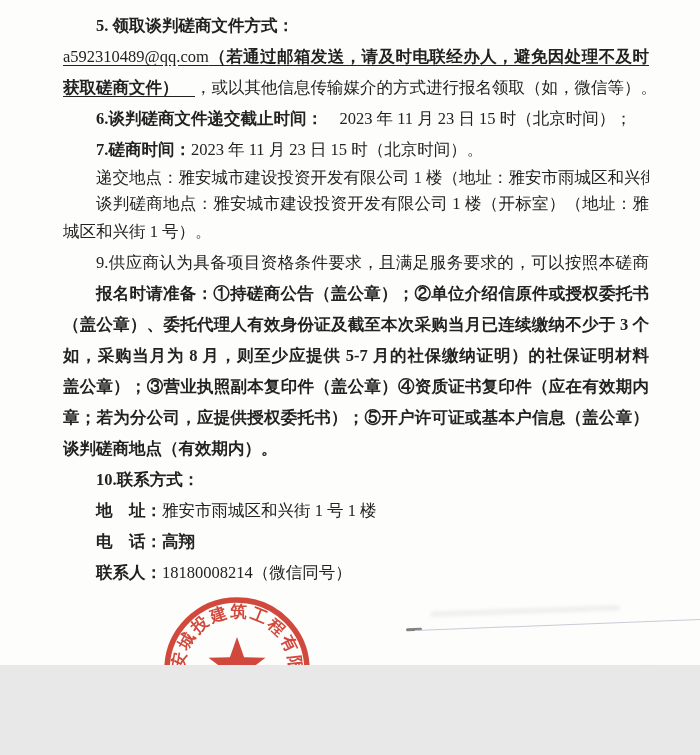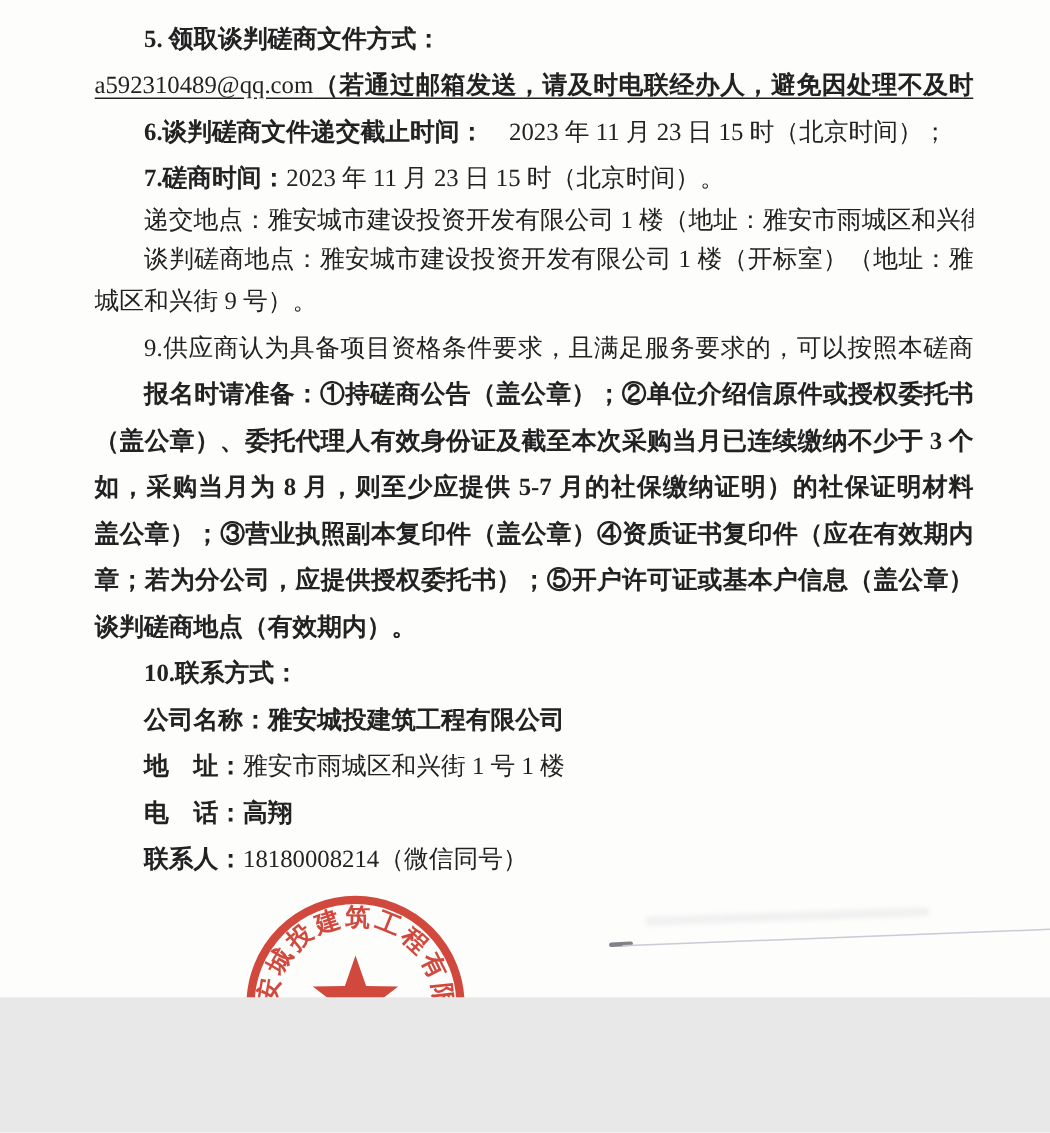--- a/index.html
+++ b/index.html
@@ -63,34 +63,34 @@
   .smudge.s2{left:540px;top:668px;width:120px;height:4px;transform:rotate(-2deg);}
 </style>
 </head>
 <body>
 
 <div class="page">
 
   <div class="doc">
       <div class="line indent"><span class="b ">5.  领取谈判磋商文件方式：</span></div>
       <div class="line jst"><span class="u">a592310489@qq.com</span><span class="b u">（若通过邮箱发送，请及时电联经办人，避免因处理不及时导致延迟</span></div>
+      <div class="line"><span class="b u">获取磋商文件）　</span><span class="">，或以其他信息传输媒介的方式进行报名领取（如，微信等）。</span></div>
       <div class="line indent"><span class="b ">6.谈判磋商文件递交截止时间：</span><span class="">　2023 年  11 月 23 日 15 时（北京时间）；</span></div>
       <div class="line indent"><span class="b ">7.磋商时间：</span><span class="">2023 年 11 月 23 日 15 时（北京时间）。</span></div>
       <div class="line indent tight"><span class="">递交地点：雅安城市建设投资开发有限公司 1 楼（地址：雅安市雨城区和兴街 1 号）</span></div>
       <div class="line indent jst tight"><span class="">谈判磋商地点：雅安城市建设投资开发有限公司 1 楼（开标室）（地址：雅安市雨</span></div>
-      <div class="line"><span class="">城区和兴街 9 号）。</span></div>
+      <div class="line"><span class="">城区和兴街 1 号）。</span></div>
       <div class="line indent jst"><span class="">9.供应商认为具备项目资格条件要求，且满足服务要求的，可以按照本磋商公告规</span></div>
       <div class="line indent jst"><span class="b ">报名时请准备：①持磋商公告（盖公章）；②单位介绍信原件或授权委托书原件</span></div>
       <div class="line jst"><span class="b ">（盖公章）、委托代理人有效身份证及截至本次采购当月已连续缴纳不少于 3 个月（例</span></div>
       <div class="line jst"><span class="b ">如，采购当月为 8 月，则至少应提供 5-7 月的社保缴纳证明）的社保证明材料（复印件</span></div>
       <div class="line jst"><span class="b ">盖公章）；③营业执照副本复印件（盖公章）④资质证书复印件（应在有效期内并盖公</span></div>
       <div class="line jst"><span class="b ">章；若为分公司，应提供授权委托书）；⑤开户许可证或基本户信息（盖公章）⑥安全</span></div>
       <div class="line"><span class="b ">谈判磋商地点（有效期内）。</span></div>
       <div class="line indent"><span class="b ">10.联系方式：</span></div>
-      <div class="line indent"><span class="b ">公司名称：</span><span class="b ">雅安城投建筑工程有限公司</span></div>
       <div class="line indent"><span class="b ">地　址：</span><span class="">雅安市雨城区和兴街 1 号 1 楼</span></div>
       <div class="line indent"><span class="b ">电　话：</span><span class="b ">高翔</span></div>
       <div class="line indent"><span class="b ">联系人：</span><span class="">18180008214（微信同号）</span></div>
     </div>
 
   <svg class="seal" viewBox="0 0 170 170" xmlns="http://www.w3.org/2000/svg">
     <circle cx="85" cy="85" r="70" fill="none" stroke="#d0392c" stroke-width="5.5"></circle>
     <path d="M85,52 L92.1,72.3 L113.5,72.7 L96.4,85.7 L102.6,106.3 L85,94 L67.4,106.3 L73.6,85.7 L56.5,72.7 L77.9,72.3 Z" fill="#d0392c"></path>
     <defs>
       <path id="sealTextArc" d="M35.2,103.1 A53,53 0 1 1 134.8,103.1" fill="none"></path>

